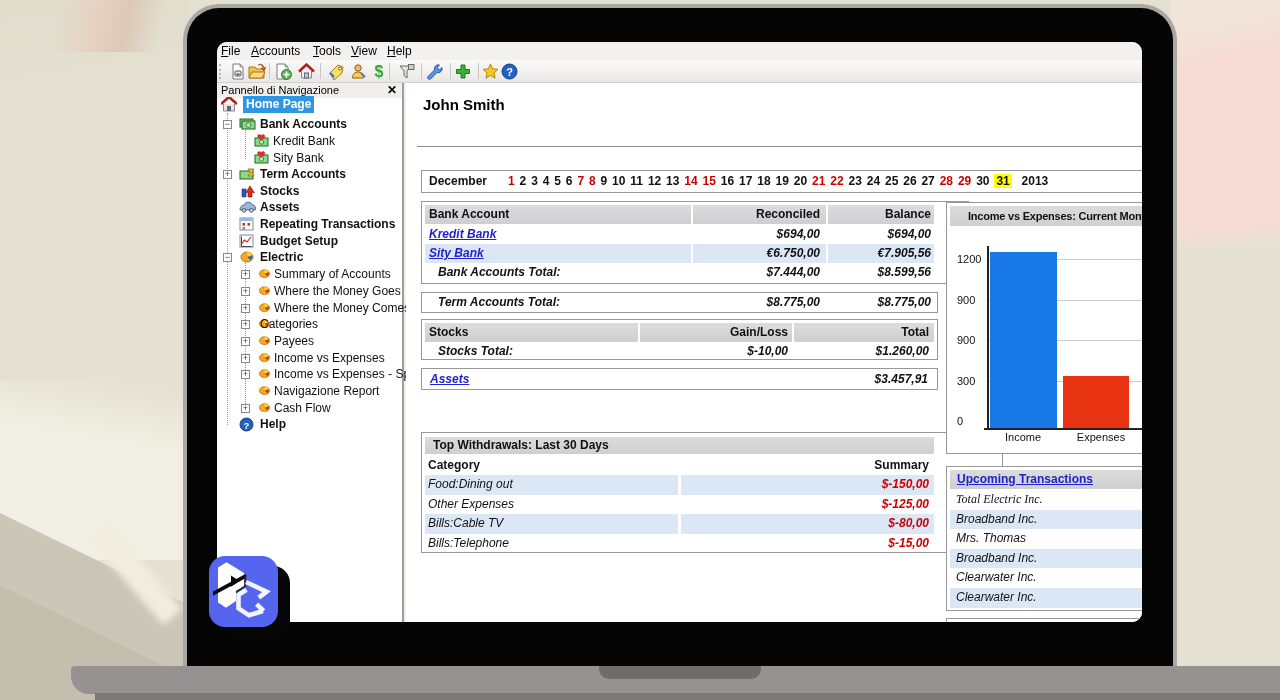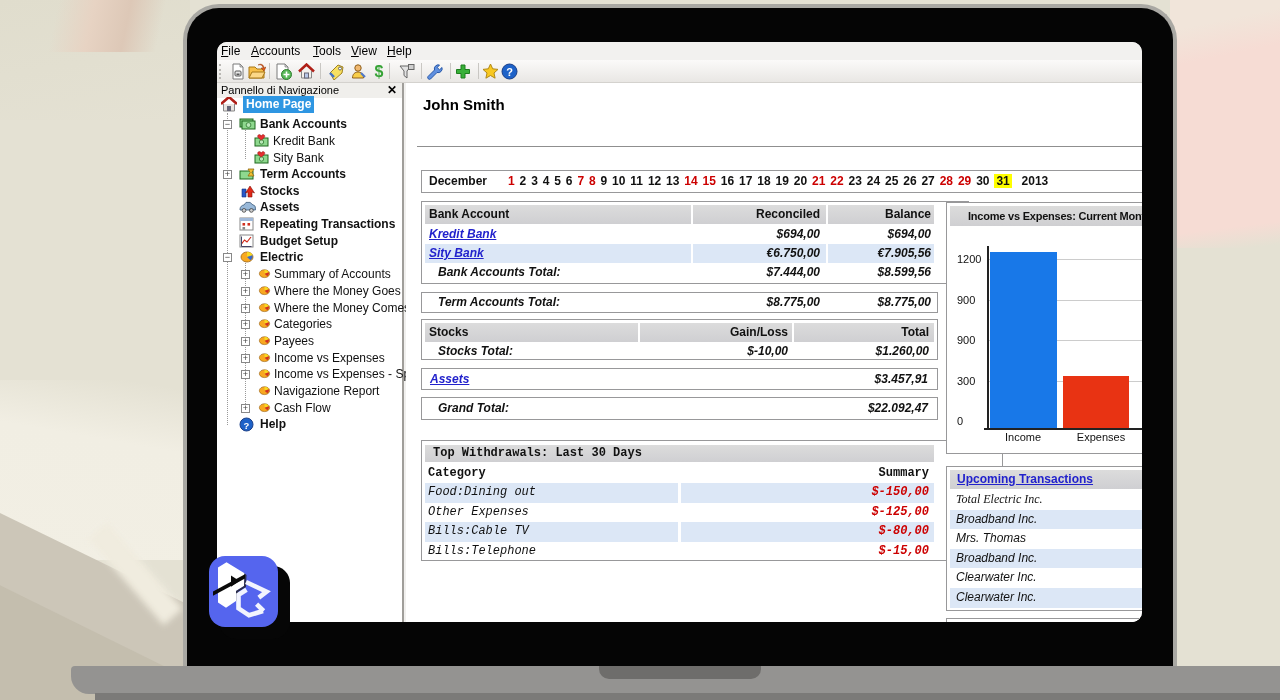--- a/index.html
+++ b/index.html
@@ -252,21 +252,21 @@
         </svg>
         <span class="lbln" style="position:absolute;left:57px">Where the Money Comes</span>
       </div>
     <div class="trow" style="top:233px">
         <span class="texp" style="left:24px">+</span>
         <svg class="ticn" style="left:41px;top:2px" width="13" height="12" viewBox="0 0 15 14">
           <path d="M7.5 2a6 4.6 0 1 0 .01 0z" fill="#f8a820" stroke="#905808" stroke-width=".7"></path>
           <path d="M7.5 6.6V2a6 4.6 0 0 1 5.2 3z" fill="#f8d820"></path>
           <path d="M7.5 6.6l5.2-1.6a6 4.6 0 0 1-1.8 4.6z" fill="#d03020"></path>
         </svg>
-        <span class="lbln" style="position:absolute;left:57px">Categories</span>
+        <span class="lbln" style="position:absolute;left:43px">Categories</span>
       </div>
     <div class="trow" style="top:250px">
         <span class="texp" style="left:24px">+</span>
         <svg class="ticn" style="left:41px;top:2px" width="13" height="12" viewBox="0 0 15 14">
           <path d="M7.5 2a6 4.6 0 1 0 .01 0z" fill="#f8a820" stroke="#905808" stroke-width=".7"></path>
           <path d="M7.5 6.6V2a6 4.6 0 0 1 5.2 3z" fill="#f8d820"></path>
           <path d="M7.5 6.6l5.2-1.6a6 4.6 0 0 1-1.8 4.6z" fill="#d03020"></path>
         </svg>
         <span class="lbln" style="position:absolute;left:57px">Payees</span>
       </div>
@@ -363,26 +363,22 @@
         <div class="rt bi" style="left:215px;top:19px;width:148px;line-height:19px;">$-10,00</div>
         <div class="rt bi" style="left:369px;top:19px;width:135px;line-height:19px;">$1.260,00</div>
       </div>
     </div>
 
     <div class="box" style="left:15px;top:285px;width:517px;height:22px;">
       <div class="abs" style="left:8px;top:0;line-height:20px;"><span class="lnk">Assets</span></div>
       <div class="rt bi" style="left:371px;top:0;width:135px;line-height:20px;">$3.457,91</div>
     </div>
 
-    <div class="box" style="left:15px;top:314px;width:517px;height:23px;">
-      <div class="abs bi" style="left:16px;top:0;line-height:21px;">Grand Total:</div>
-      <div class="rt bi" style="left:371px;top:0;width:135px;line-height:21px;">$22.092,47</div>
-    </div>
-
-    <div class="box" style="left:15px;top:357px;width:582px;height:121px;font-family:Liberation Mono, monospace;">
+
+    <div class="box" style="left:15px;top:349px;width:582px;height:121px;">
       <div class="abs" style="left:3px;top:3px;width:509px;height:113px;">
         <div class="abs gbar" style="left:0;top:1px;width:509px;height:17px;"></div>
         <div class="abs" style="left:8px;top:1px;height:17px;line-height:17px;font-weight:bold;">Top Withdrawals: Last 30 Days</div>
         <div class="abs" style="left:3px;top:20px;line-height:19px;font-weight:bold;">Category</div>
         <div class="rt" style="left:402px;top:20px;width:102px;line-height:19px;font-weight:bold;">Summary</div>
         <div class="abs blue-row" style="left:0;top:39px;width:253px;height:19.5px;"></div>
         <div class="abs blue-row" style="left:256px;top:39px;width:253px;height:19.5px;"></div>
         <div class="abs it" style="left:3px;top:39px;line-height:19.5px;">Food:Dining out</div>
         <div class="rt bi red" style="left:402px;top:39px;width:102px;line-height:19.5px;">$-150,00</div>
         <div class="abs it" style="left:3px;top:58.5px;line-height:19.5px;">Other Expenses</div>

